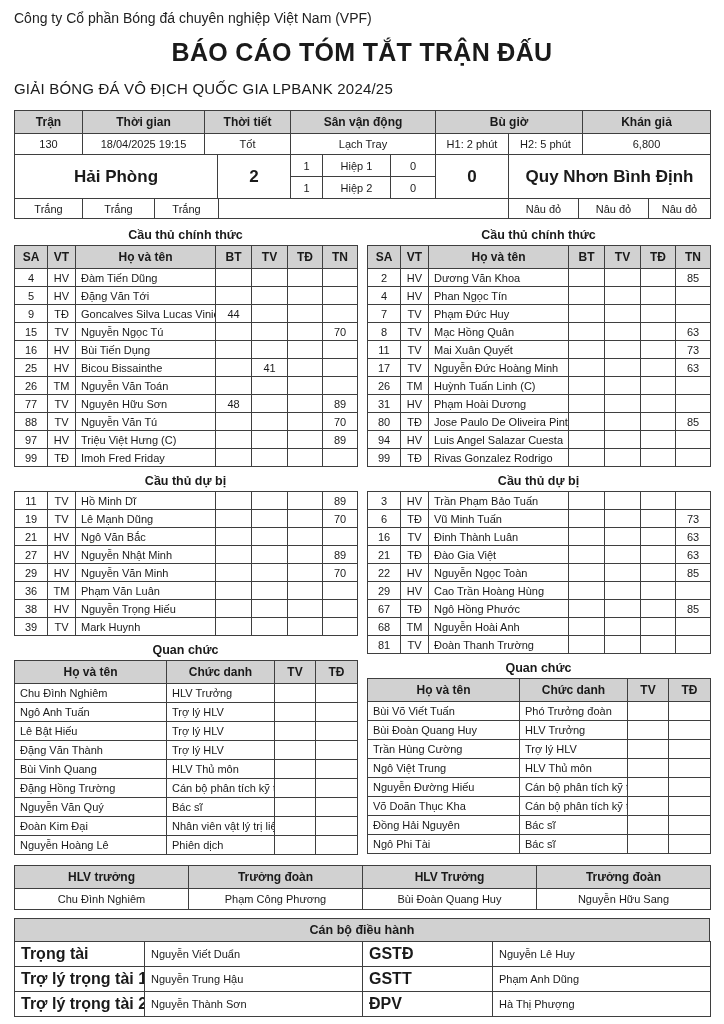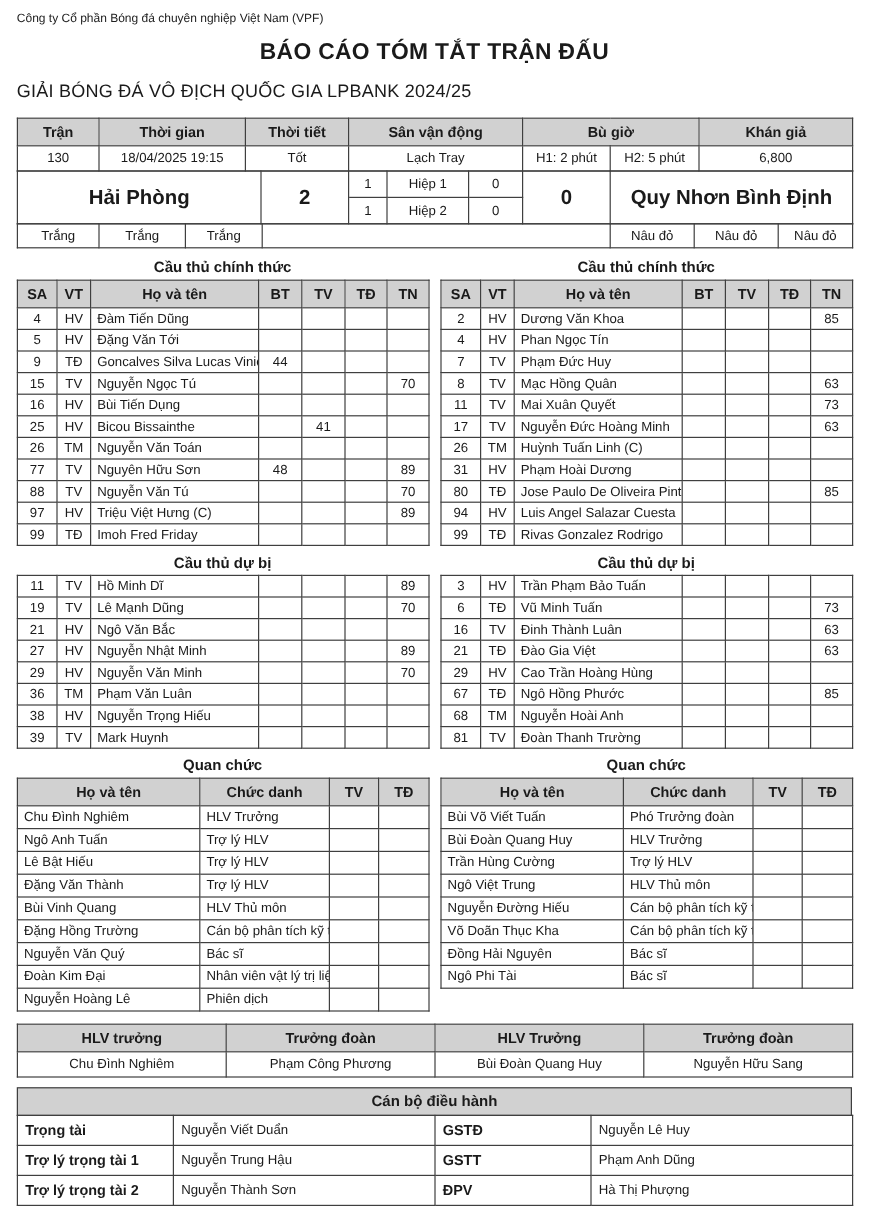--- a/index.html
+++ b/index.html
@@ -1,19 +1,19 @@
 <!DOCTYPE html>
 <html><head>
 <meta charset="utf-8">
 <style>
   html,body{margin:0;padding:0;background:#ffffff;}
   body{width:724px;height:1024px;overflow:hidden;font-family:"Liberation Sans","DejaVu Sans",sans-serif;color:#1a1a1a;}
   .page{box-sizing:border-box;width:724px;padding:10px 14px 0 14px;}
-  .company{font-size:10px;color:#222;}
-  .title{text-align:center;font-weight:bold;font-size:19px;margin-top:12px;letter-spacing:.3px;}
+  .company{font-size:14px;color:#222;}
+  .title{text-align:center;font-weight:bold;font-size:25px;margin-top:12px;letter-spacing:.3px;}
   .subtitle{text-align:left;font-size:15px;margin-top:13px;margin-bottom:13px;letter-spacing:.2px;}
   table{border-collapse:collapse;table-layout:fixed;width:696px;}
   th,td{border:1px solid #3f3f3f;font-size:11px;padding:2px 4px;text-align:center;overflow:hidden;white-space:nowrap;}
   th{background:#d1d1d1;font-weight:bold;font-size:12px;padding:4px 2px;}
   .meta td{height:16px;}
   .scoretable{margin-top:-1px;}
   .scoretable td{height:17px;}
   .scoretable .team,.scoretable .score{font-weight:bold;font-size:17px;}
   .kits{margin-top:-1px;}
   .kits td{height:15px;}
@@ -22,21 +22,21 @@
   .teamcol table{width:343px;}
   .sec{font-size:12.5px;font-weight:bold;margin:7px 0 3px 0;text-align:center;}
   .squad td{height:13px;}
   .squad td.name,.off td.name,.off td.role{text-align:left;padding-left:5px;}
   .off td{height:14px;}
   .coaches{margin-top:10px;}
   .coaches td{height:16px;}
   .exechead{box-sizing:border-box;width:696px;margin-top:8px;border:1px solid #3f3f3f;background:#d1d1d1;font-weight:bold;font-size:12.5px;text-align:center;padding:4px 0;}
   .exec{margin-top:-1px;}
   .exec td{height:20px;text-align:left;padding-left:6px;}
-  .exec td.lbl{font-weight:bold;font-size:12px;}
+  .exec td.lbl{font-weight:bold;font-size:16px;}
 </style>
 </head>
 <body>
 
 <div class="page">
 
   <div class="company">Công ty Cổ phần Bóng đá chuyên nghiệp Việt Nam (VPF)</div>
   <div class="title">BÁO CÁO TÓM TẮT TRẬN ĐẤU</div>
   <div class="subtitle">GIẢI BÓNG ĐÁ VÔ ĐỊCH QUỐC GIA LPBANK 2024/25</div>
 
@@ -624,20 +624,29 @@
             <tr>
               <td>21</td>
               <td>TĐ</td>
               <td class="name">Đào Gia Việt</td>
               <td></td>
               <td></td>
               <td></td>
               <td>63</td>
             </tr>
 
+            <tr>
+              <td>22</td>
+              <td>HV</td>
+              <td class="name">Nguyễn Ngọc Toàn</td>
+              <td></td>
+              <td></td>
+              <td></td>
+              <td>85</td>
+            </tr>
 
             <tr>
               <td>29</td>
               <td>HV</td>
               <td class="name">Cao Trần Hoàng Hùng</td>
               <td></td>
               <td></td>
               <td></td>
               <td></td>
             </tr>

